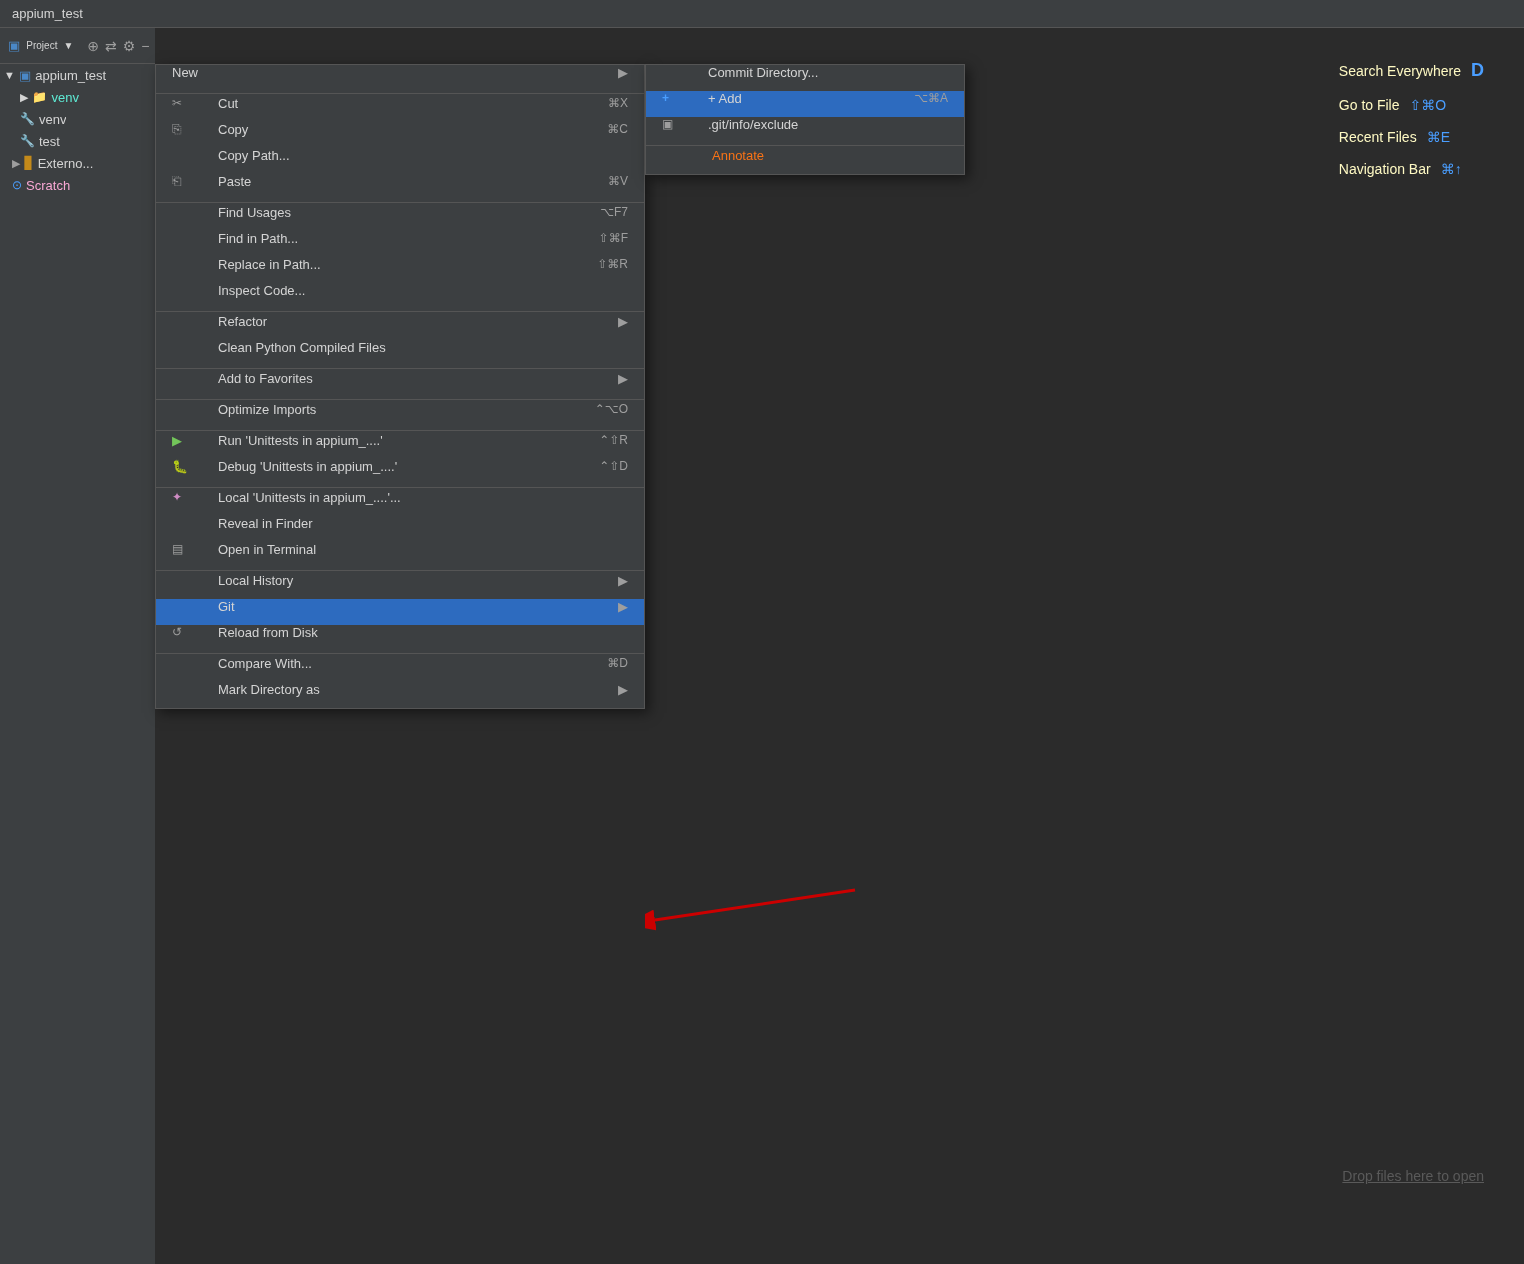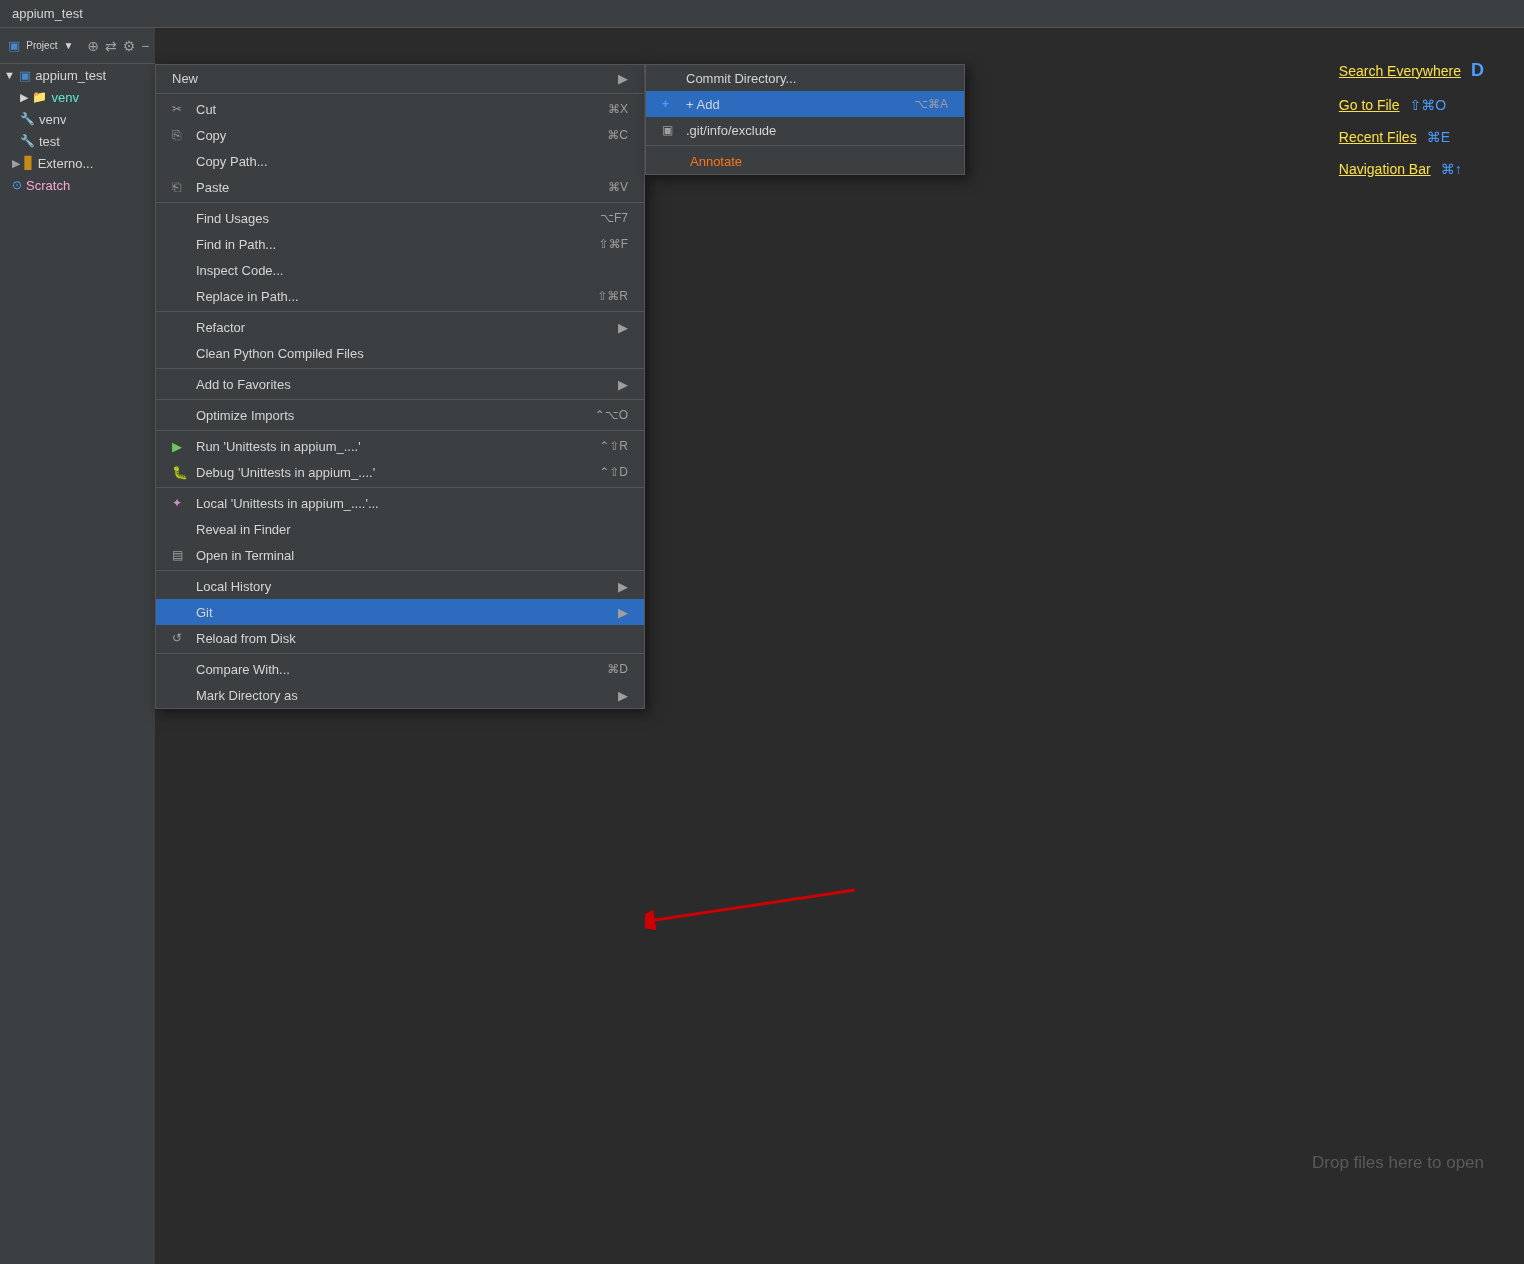--- a/index.html
+++ b/index.html
@@ -72,46 +72,47 @@
       flex-direction: column;
       gap: 16px;
     }
     .hint-row {
       display: flex;
       align-items: center;
       gap: 10px;
       color: #8c8c8c;
       font-size: 14px;
     }
-    .hint-label { color: #fde047; text-decoration: underline; }
+    .hint-label { color: #fef9c3; }
     .hint-key {
       color: #4a9eff;
       font-size: 14px;
     }
 
     
     .context-menu {
       position: absolute;
       top: 64px;
       left: 155px;
       width: 490px;
       background: #3c3f41;
       border: 1px solid #555;
       box-shadow: 4px 4px 12px rgba(0,0,0,0.5);
       z-index: 100;
     }
     .menu-item {
       display: flex;
-      align-items: center;
+      align-items: flex-start;
       height: 26px;
       padding: 0 16px;
       cursor: pointer;
       color: #d4d4d4;
       font-size: 13px;
       position: relative;
+      gap: 22px;
     }
     .menu-item.highlighted { background: #2d6bbf; }
     .menu-item .shortcut {
       margin-left: auto;
       color: #9e9e9e;
       font-size: 12px;
     }
     .menu-item .arrow {
       margin-left: auto;
       color: #9e9e9e;
@@ -145,24 +146,25 @@
 
     
     .arrow-annotation {
       position: absolute;
       z-index: 200;
     }
 
     
     .drop-zone {
       position: absolute;
-      bottom: 91px;
+      bottom: 80px;
       right: 40px;
       color: #5a5a5a;
-      font-size: 17px;
+      font-size: 14px;
+      text-decoration: underline;
     }
   </style>
 </head>
 <body>
 
 <div class="title-bar">
   <span style="font-size:13px; color:#d4d4d4;">appium_test</span>
 </div>
 
 <div class="project-header">
@@ -245,27 +247,27 @@
   </div>
 
   <div class="menu-item">
     <span class="icon-prefix"></span>
     <span>Find in Path...</span>
     <span class="shortcut">⇧⌘F</span>
   </div>
 
   <div class="menu-item">
     <span class="icon-prefix"></span>
-    <span>Inspect Code...</span>
-  </div>
-
-  <div class="menu-item">
-    <span class="icon-prefix"></span>
     <span>Replace in Path...</span>
     <span class="shortcut">⇧⌘R</span>
+  </div>
+
+  <div class="menu-item">
+    <span class="icon-prefix"></span>
+    <span>Inspect Code...</span>
   </div>
 
   <div class="menu-divider"></div>
 
   <div class="menu-item">
     <span class="icon-prefix"></span>
     <span>Refactor</span>
     <span class="arrow">▶</span>
   </div>
 

